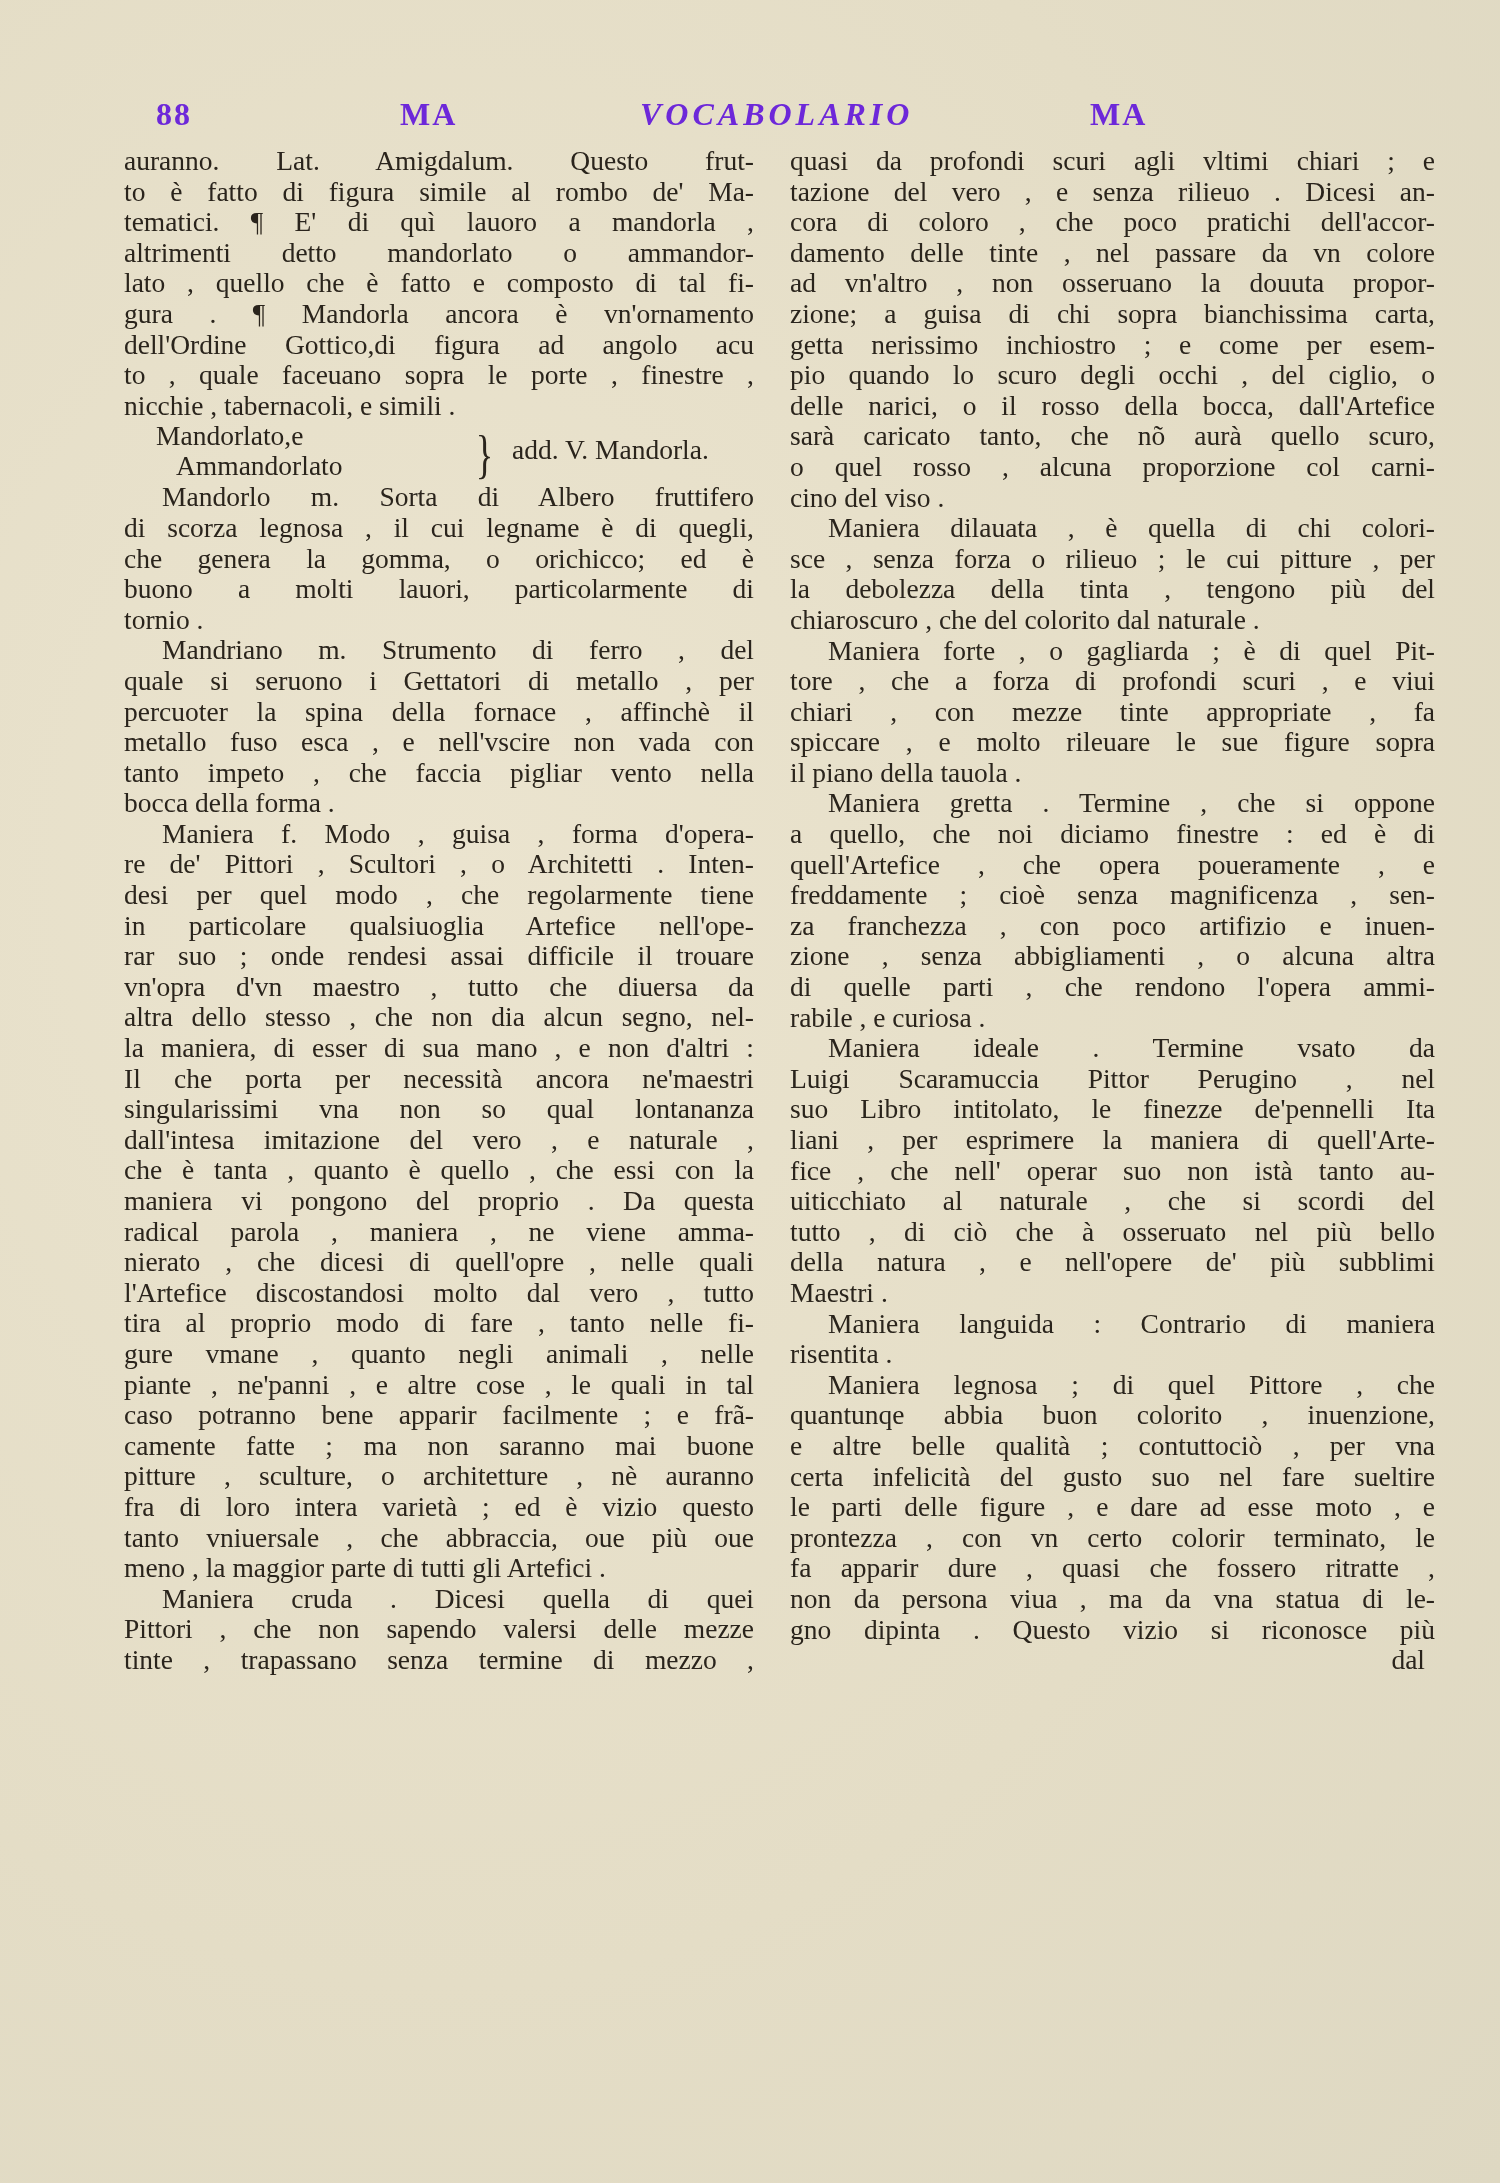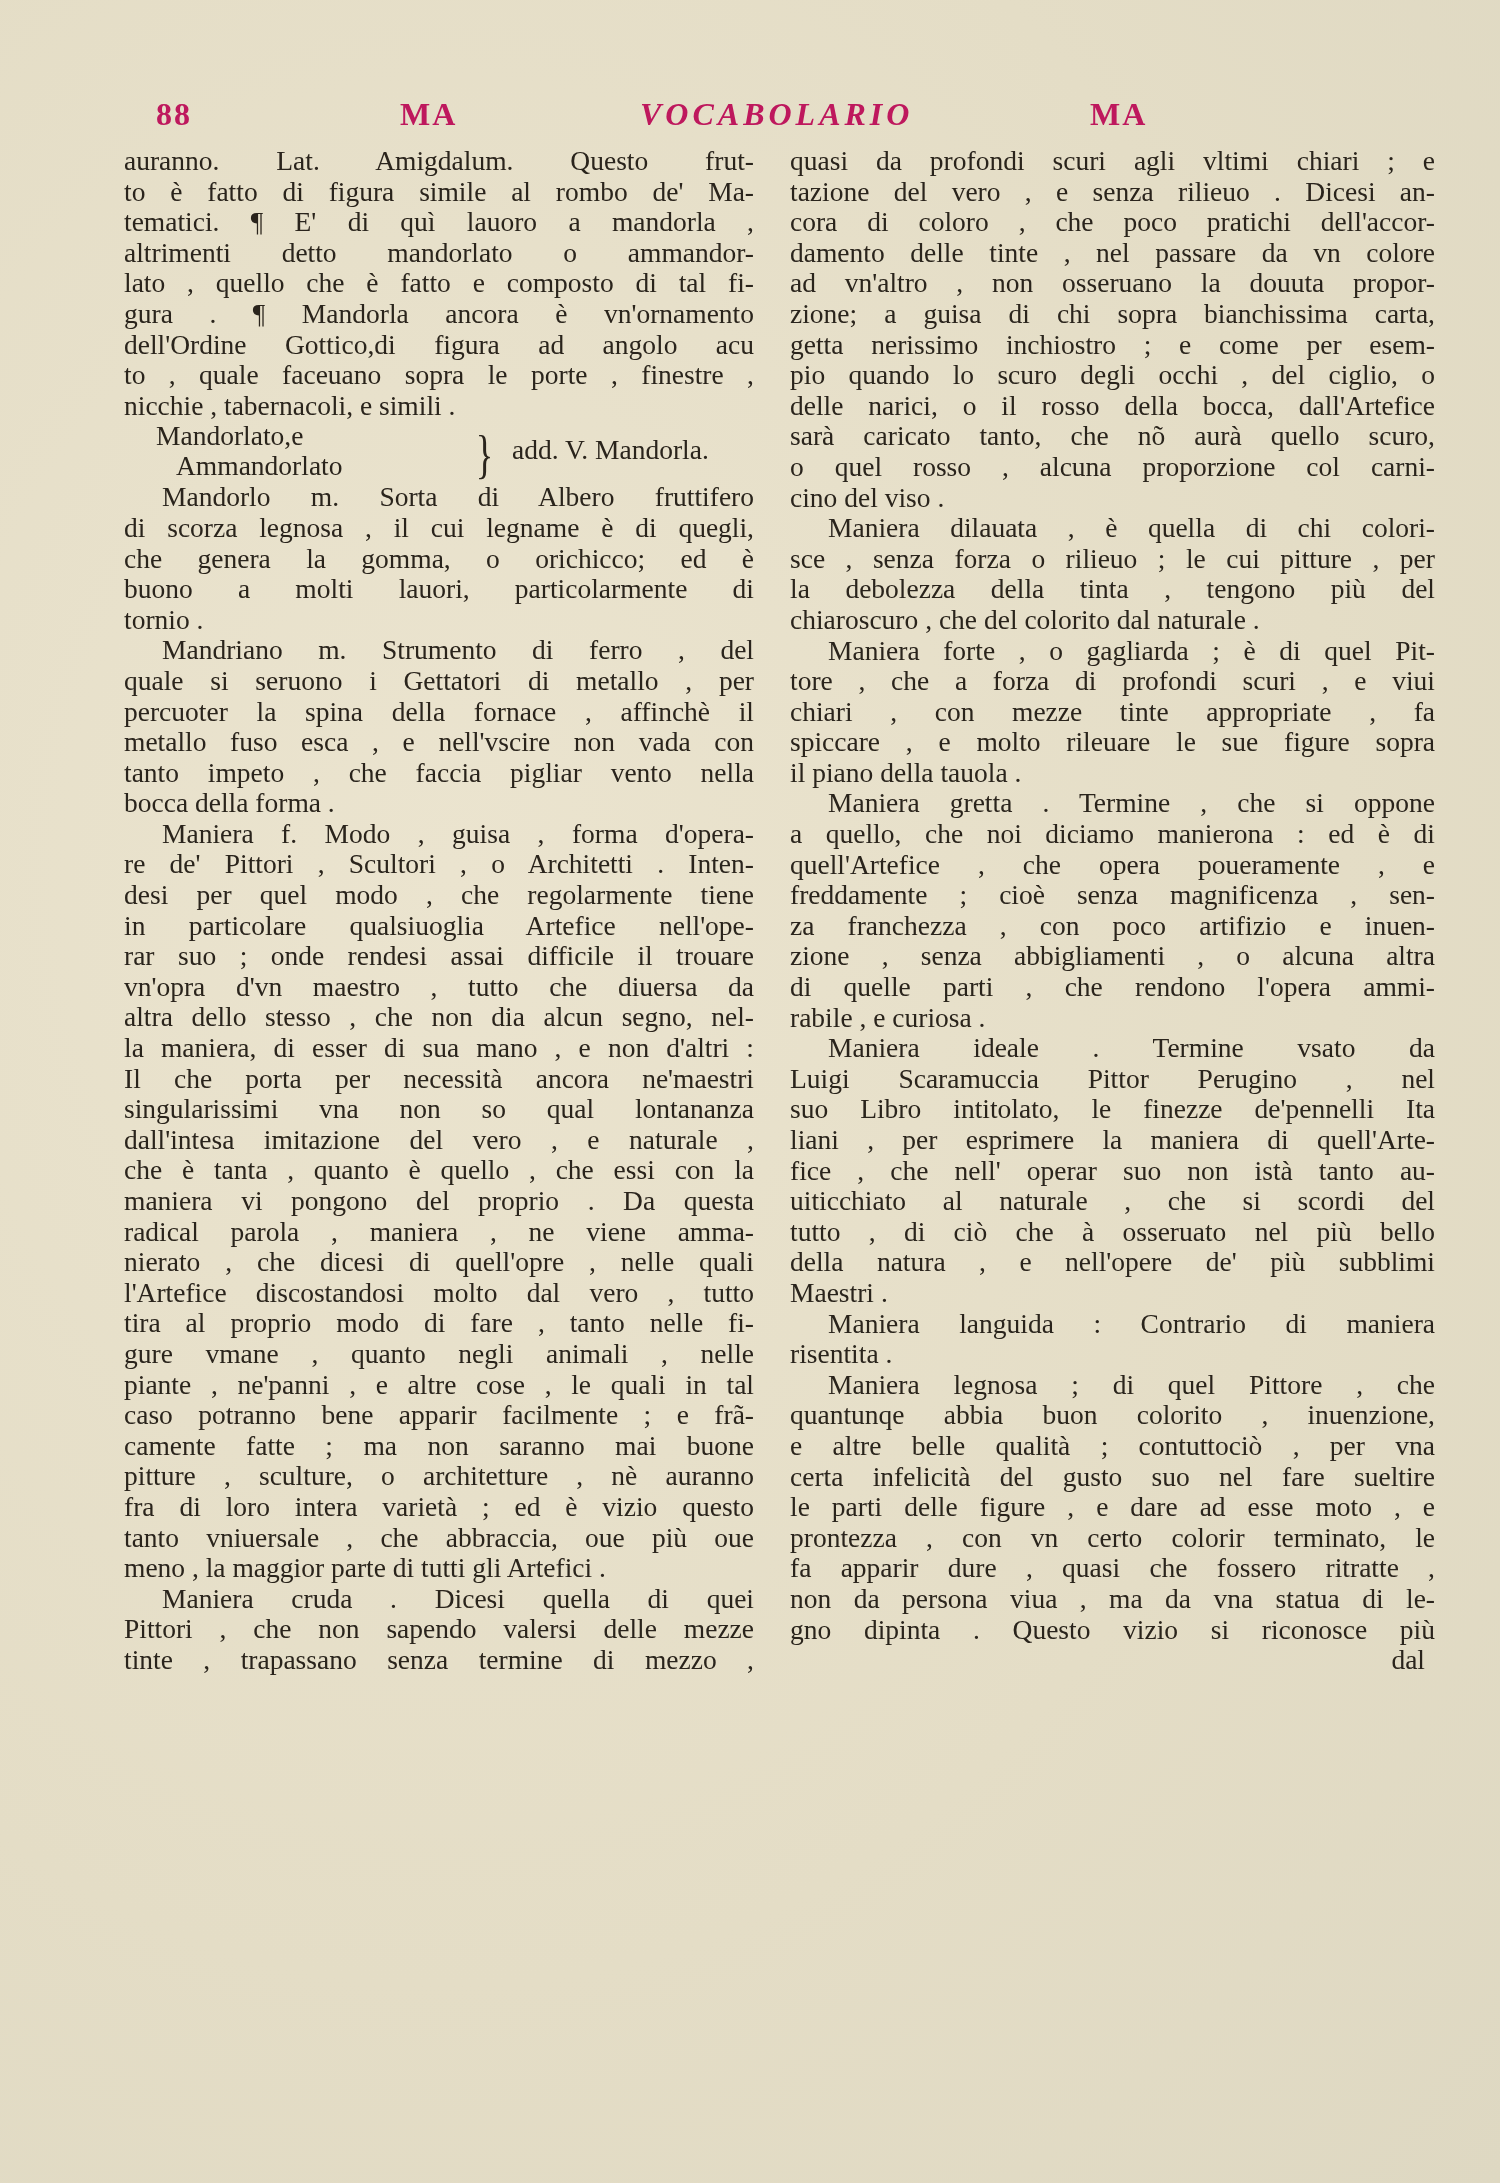--- a/index.html
+++ b/index.html
@@ -9,21 +9,21 @@
       background-image: radial-gradient(ellipse at 30% 40%, #ebe4cf 0%, #e4ddc6 60%, #ded8c2 100%);
       font-family: "Liberation Serif", "DejaVu Serif", serif;
       color: #2a241c;
       position: relative;
       overflow: hidden;
     }
     .page { position: absolute; left: 0; top: 0; width: 1500px; height: 2183px; }
     .running-head {
       position: absolute; top: 96px; left: 120px; width: 1320px; height: 46px;
       font-family: "Liberation Serif", serif; font-weight: bold;
-      font-size: 32px; letter-spacing: 2px; color: #be185d;
+      font-size: 32px; letter-spacing: 2px; color: #6d28d9;
     }
     .running-head span { position: absolute; top: 0; }
     .rh-pagenum { left: 36px; }
     .rh-left { left: 280px; }
     .rh-title { left: 520px; font-style: italic; letter-spacing: 4px; }
     .rh-right { left: 970px; }
     .column {
       position: absolute; top: 146px;
       font-size: 27.5px; line-height: 30.6px;
     }
@@ -138,21 +138,21 @@
         <span class="line indent">Maniera dilauata , è quella di chi colori-</span>
         <span class="line">sce , senza forza o rilieuo ; le cui pitture , per</span>
         <span class="line">la debolezza della tinta , tengono più del</span>
         <span class="line last">chiaroscuro , che del colorito dal naturale .</span>
         <span class="line indent">Maniera forte , o gagliarda ; è di quel Pit-</span>
         <span class="line">tore , che a forza di profondi scuri , e viui</span>
         <span class="line">chiari , con mezze tinte appropriate , fa</span>
         <span class="line">spiccare , e molto rileuare le sue figure sopra</span>
         <span class="line last">il piano della tauola .</span>
         <span class="line indent">Maniera gretta . Termine , che si oppone</span>
-        <span class="line">a quello, che noi diciamo manierona : ed è di</span>
+        <span class="line">a quello, che noi diciamo finestre : ed è di</span>
         <span class="line">quell'Artefice , che opera poueramente , e</span>
         <span class="line">freddamente ; cioè senza magnificenza , sen-</span>
         <span class="line">za franchezza , con poco artifizio e inuen-</span>
         <span class="line">zione , senza abbigliamenti , o alcuna altra</span>
         <span class="line">di quelle parti , che rendono l'opera ammi-</span>
         <span class="line last">rabile , e curiosa .</span>
         <span class="line indent">Maniera ideale . Termine vsato da</span>
         <span class="line">Luigi Scaramuccia Pittor Perugino , nel</span>
         <span class="line">suo Libro intitolato, le finezze de'pennelli Ita</span>
         <span class="line">liani , per esprimere la maniera di quell'Arte-</span>

